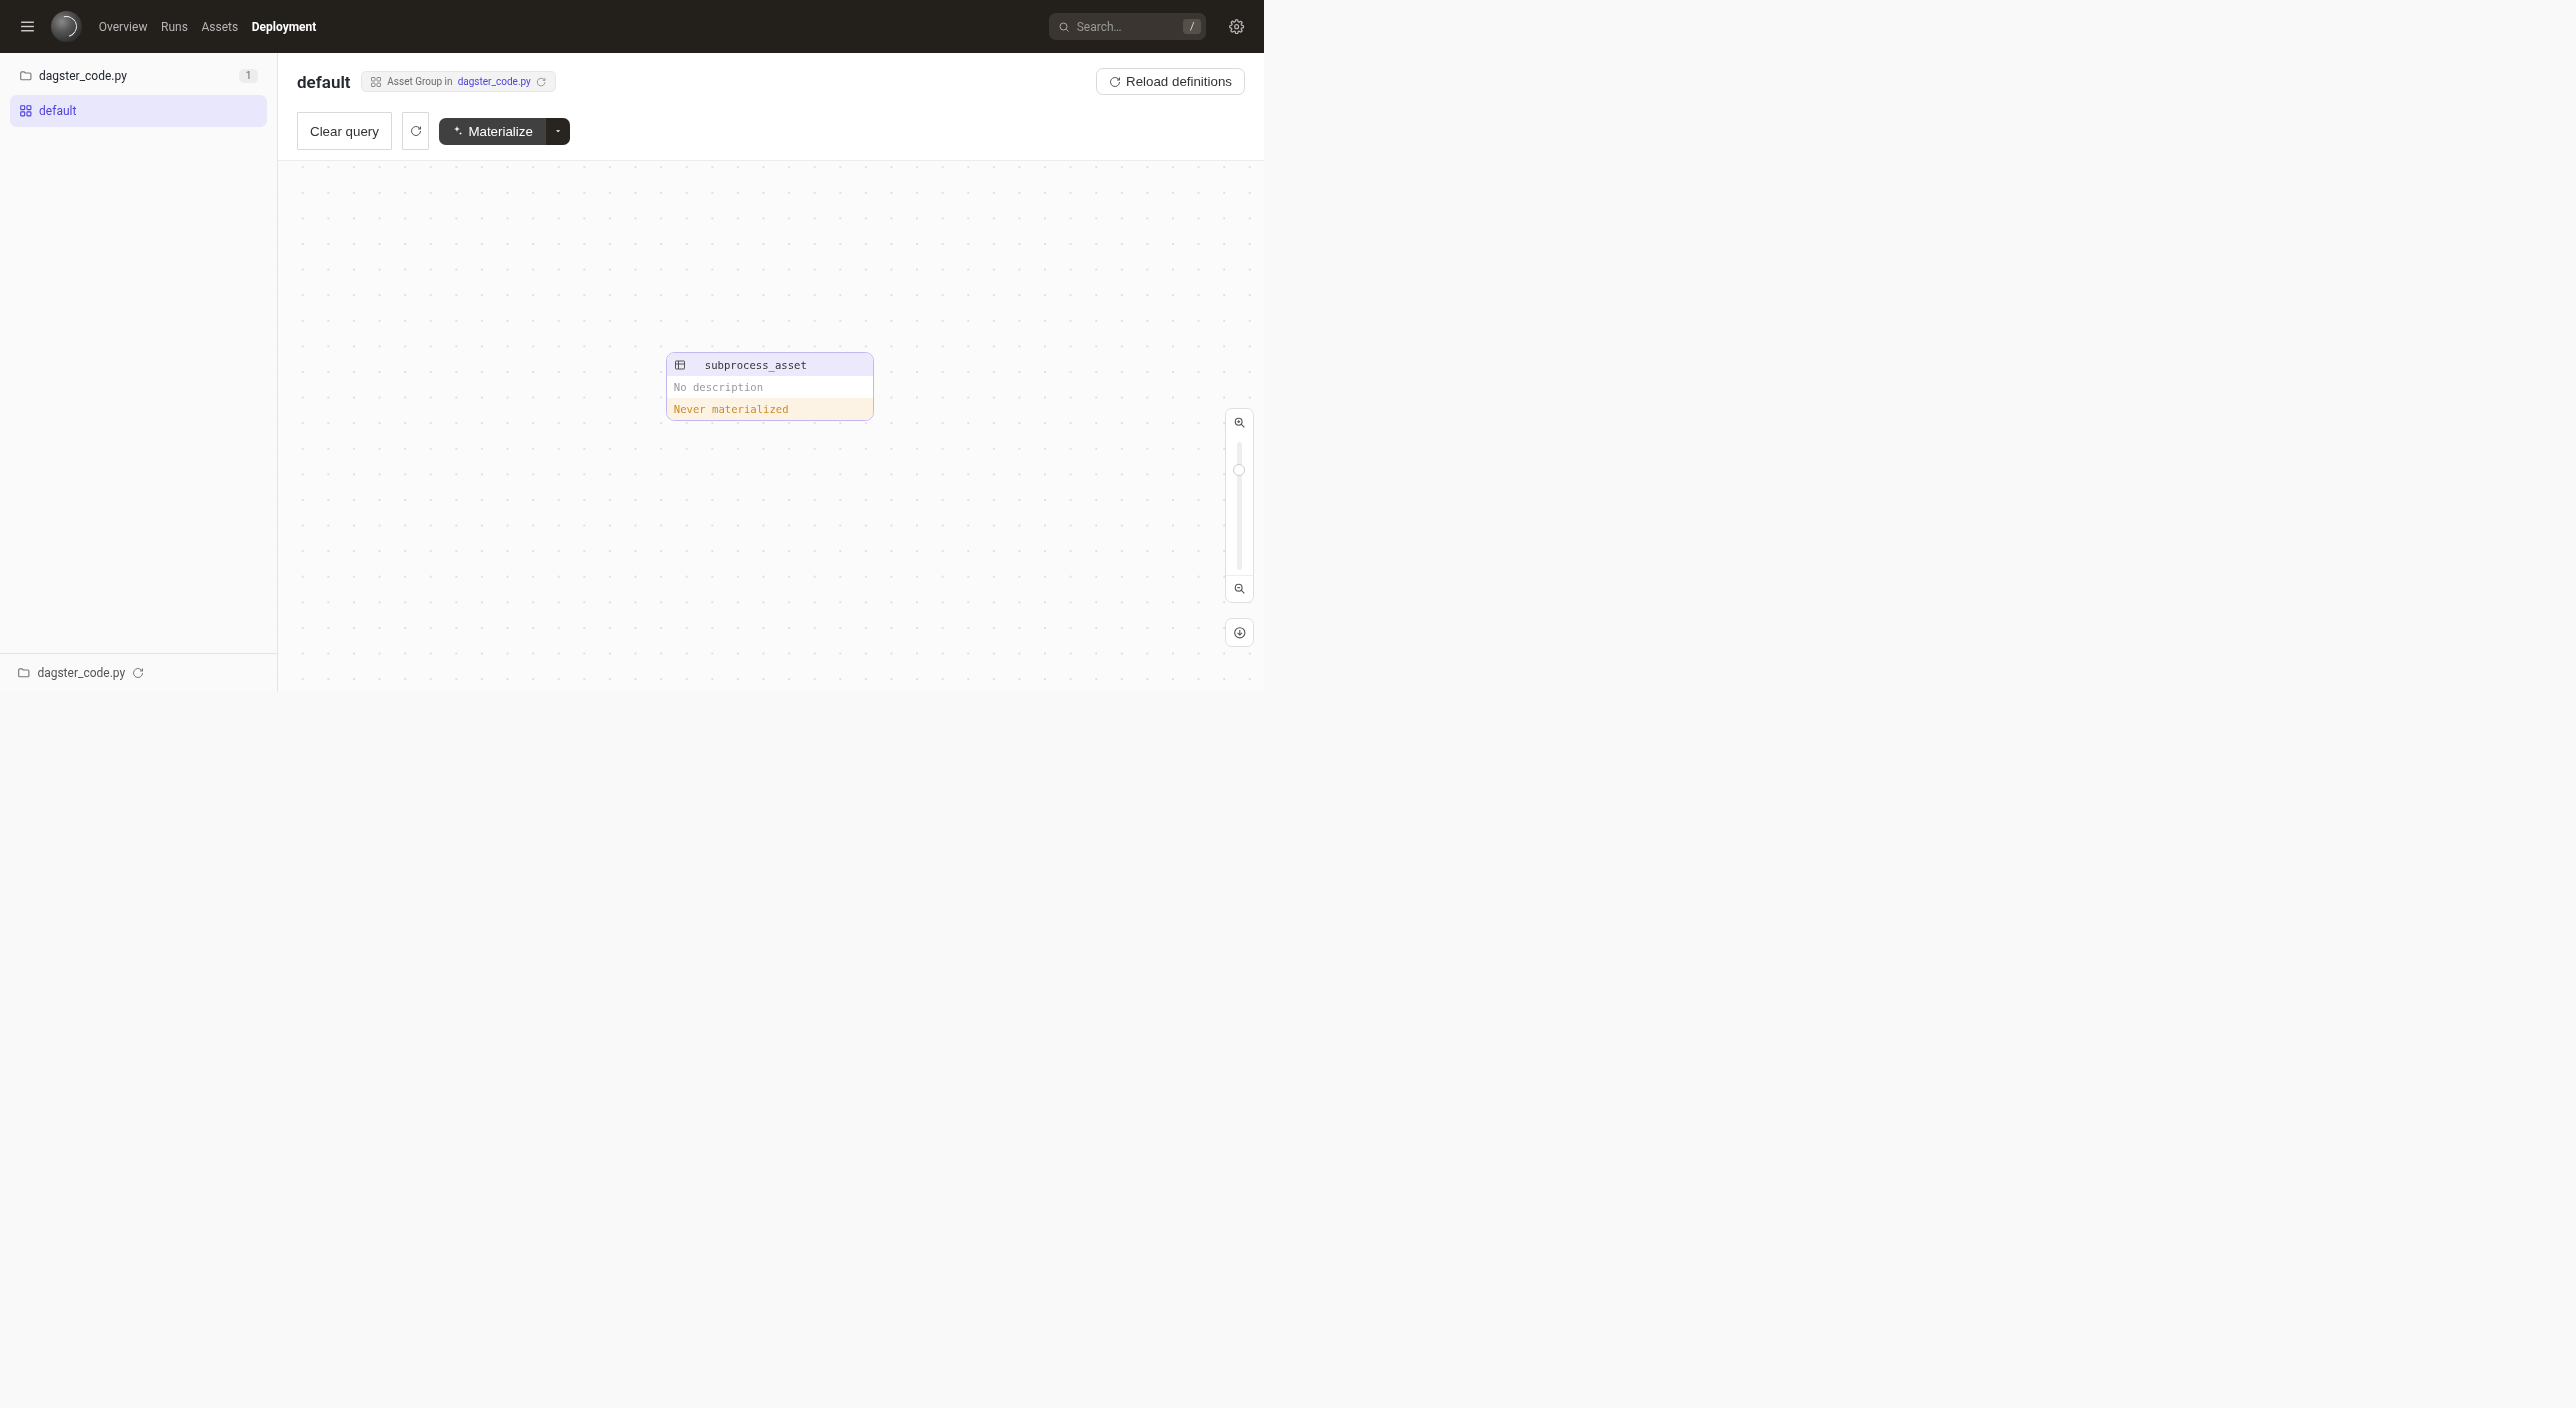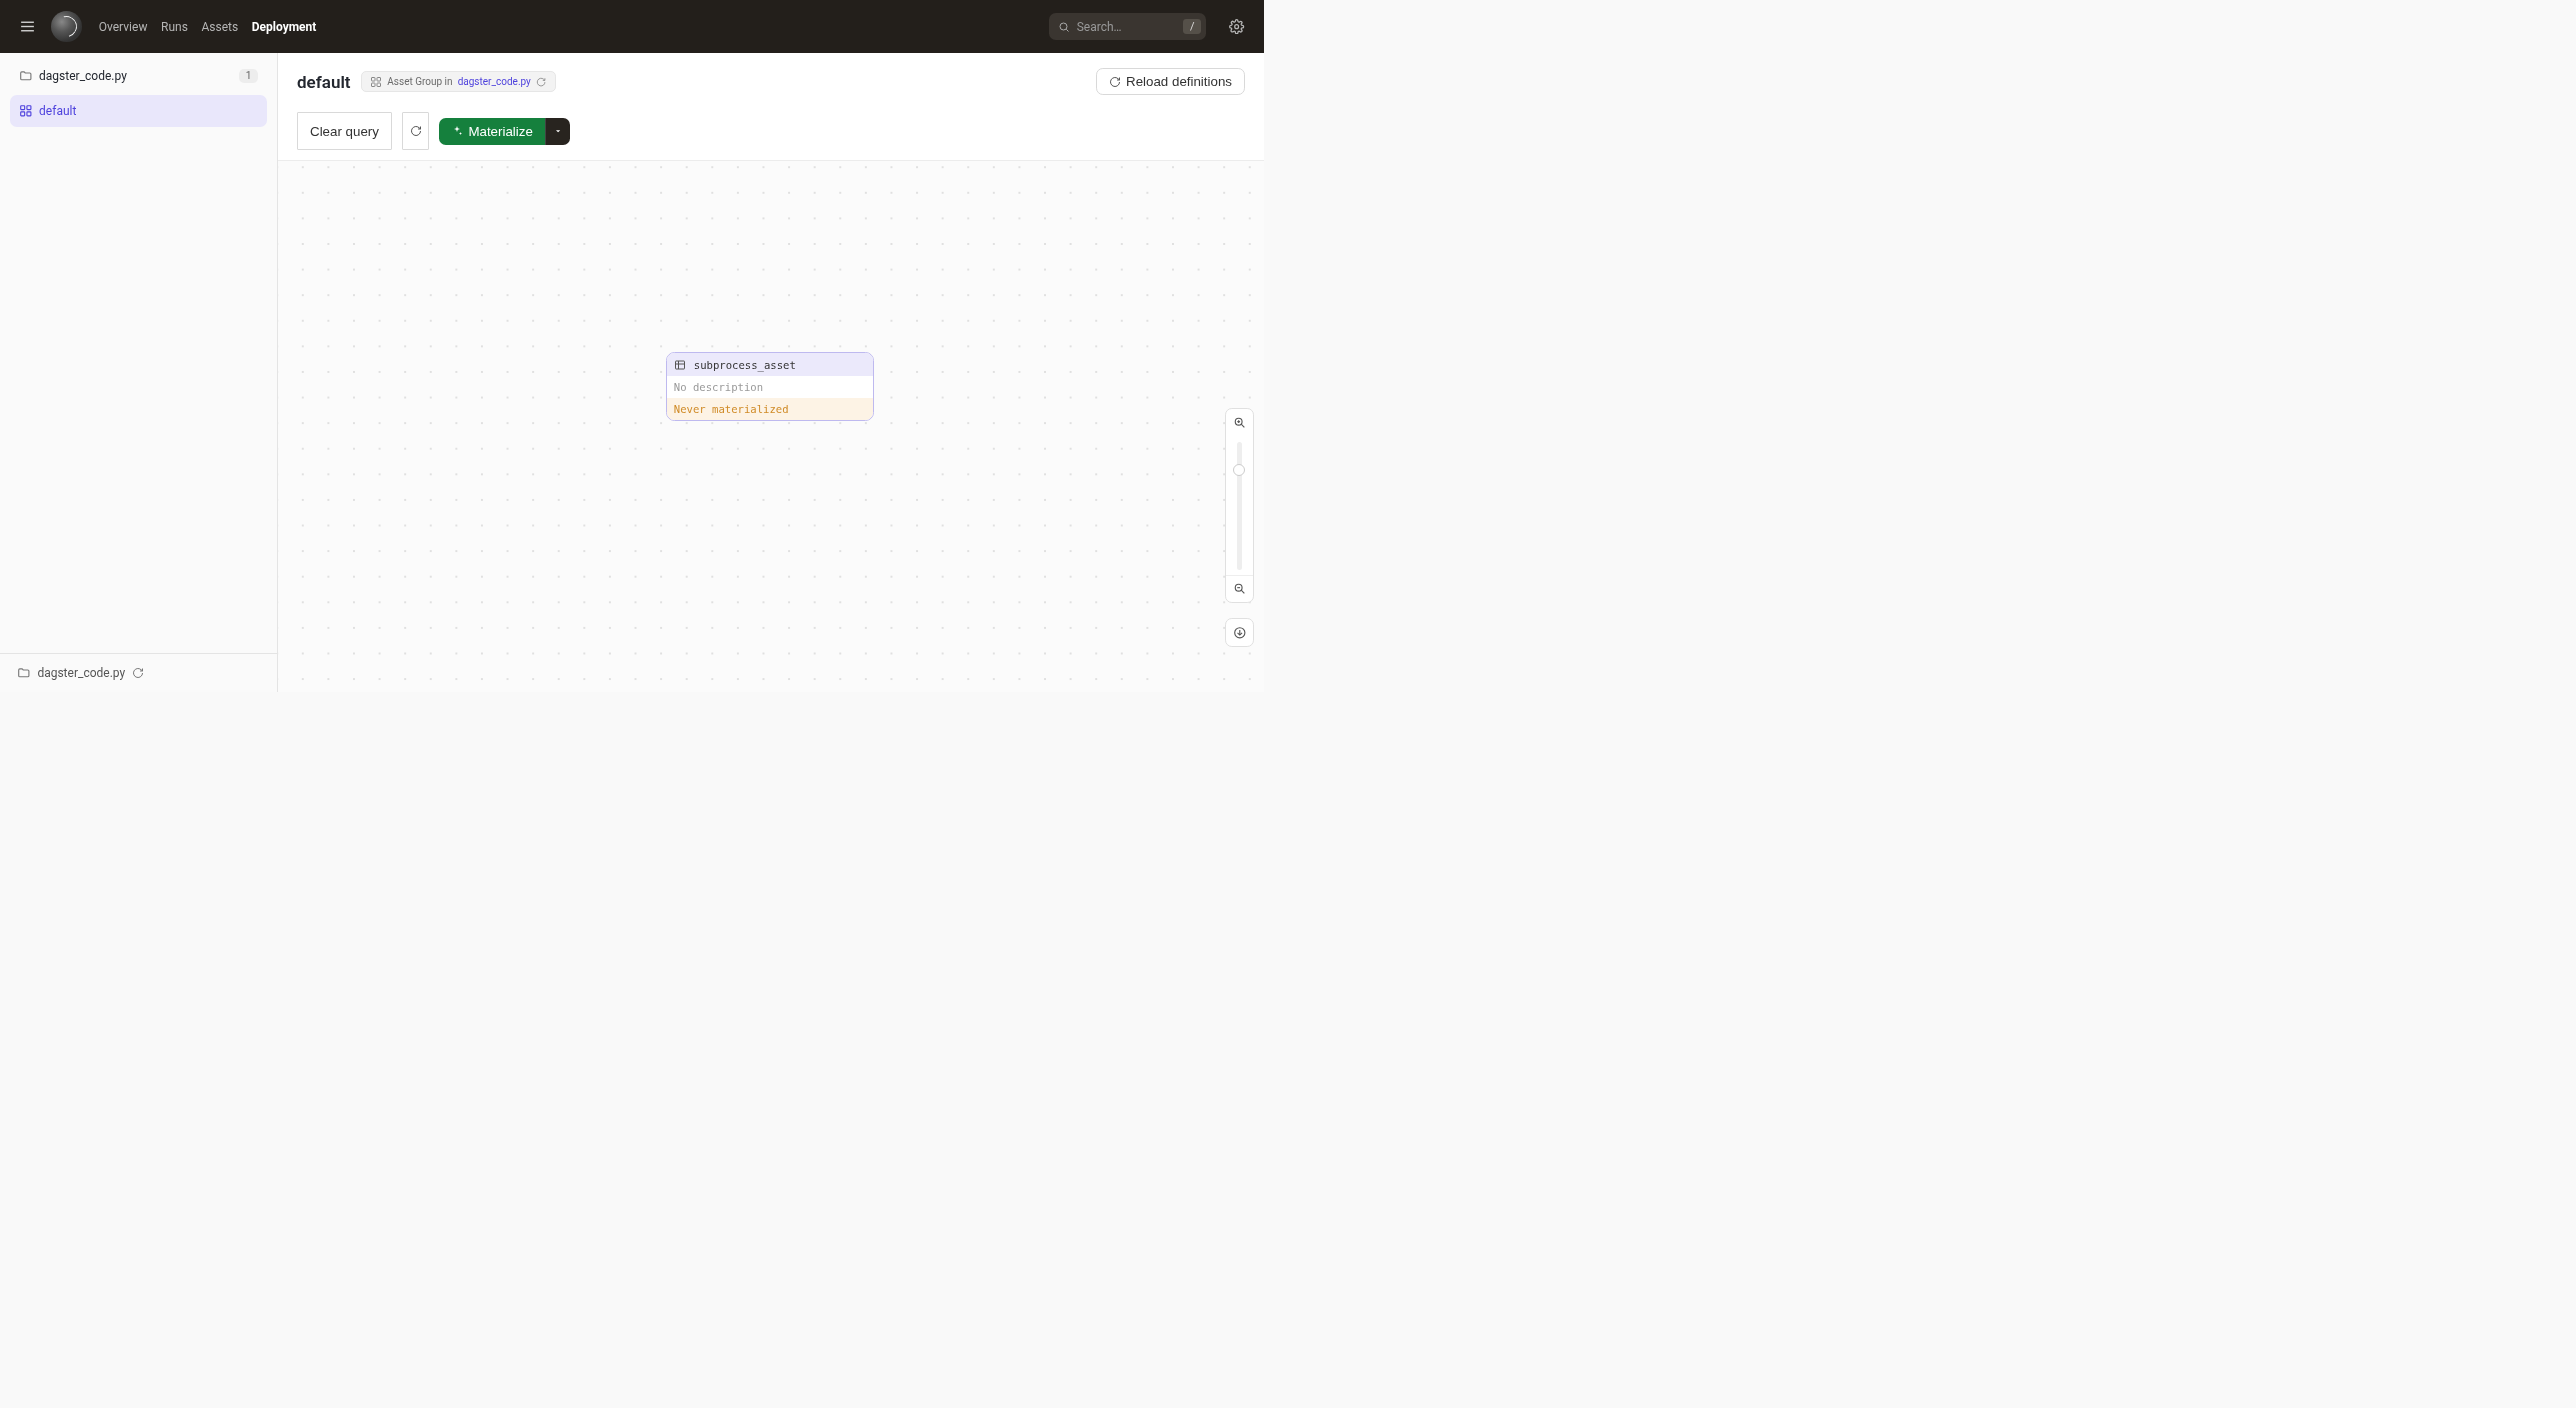--- a/index.html
+++ b/index.html
@@ -273,21 +273,21 @@
       color: #333;
     }
     .btn-icon {
       width: 27px;
       padding: 0;
     }
     .materialize-group {
       display: flex;
     }
     .btn-dark {
-      background: #15803d;
+      background: #404040;
       color: #fff;
       border: none;
       border-radius: 6.8px 0 0 6.8px;
       height: 27px;
       padding: 0 12px;
       display: flex;
       align-items: center;
       gap: 5.1px;
       cursor: pointer;
     }
@@ -323,21 +323,21 @@
       overflow: hidden;
       font-family: "SFMono-Regular", Consolas, monospace;
       font-size: 10.6px;
       background: #fff;
     }
     .asset-node .node-head {
       background: #ebe9fb;
       padding: 5.1px 6.8px;
       display: flex;
       align-items: center;
-      gap: 8px;
+      gap: 19px;
       color: #333;
       font-weight: 500;
     }
     .asset-node .node-desc {
       padding: 5.1px 6.8px;
       color: #9a9a9a;
       background: #fff;
     }
     .asset-node .node-status {
       padding: 5.1px 6.8px;

